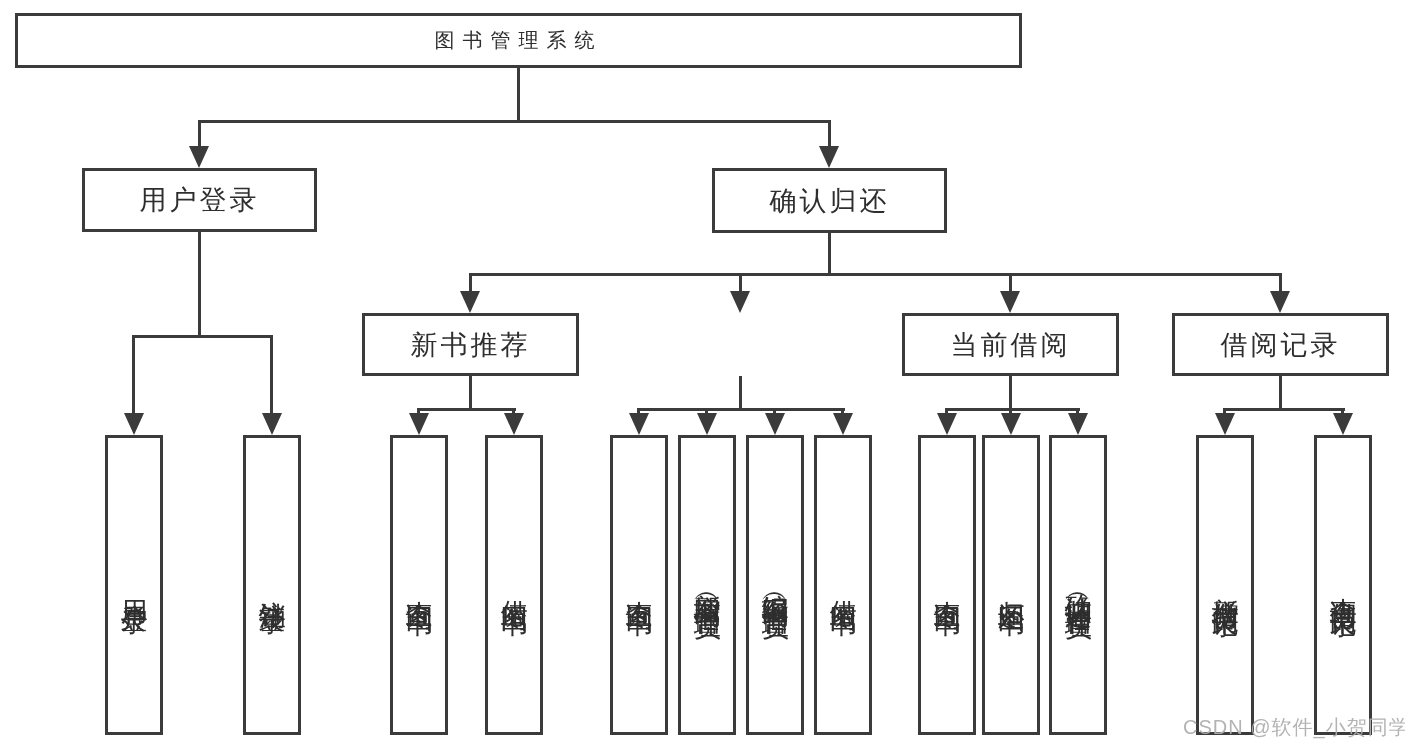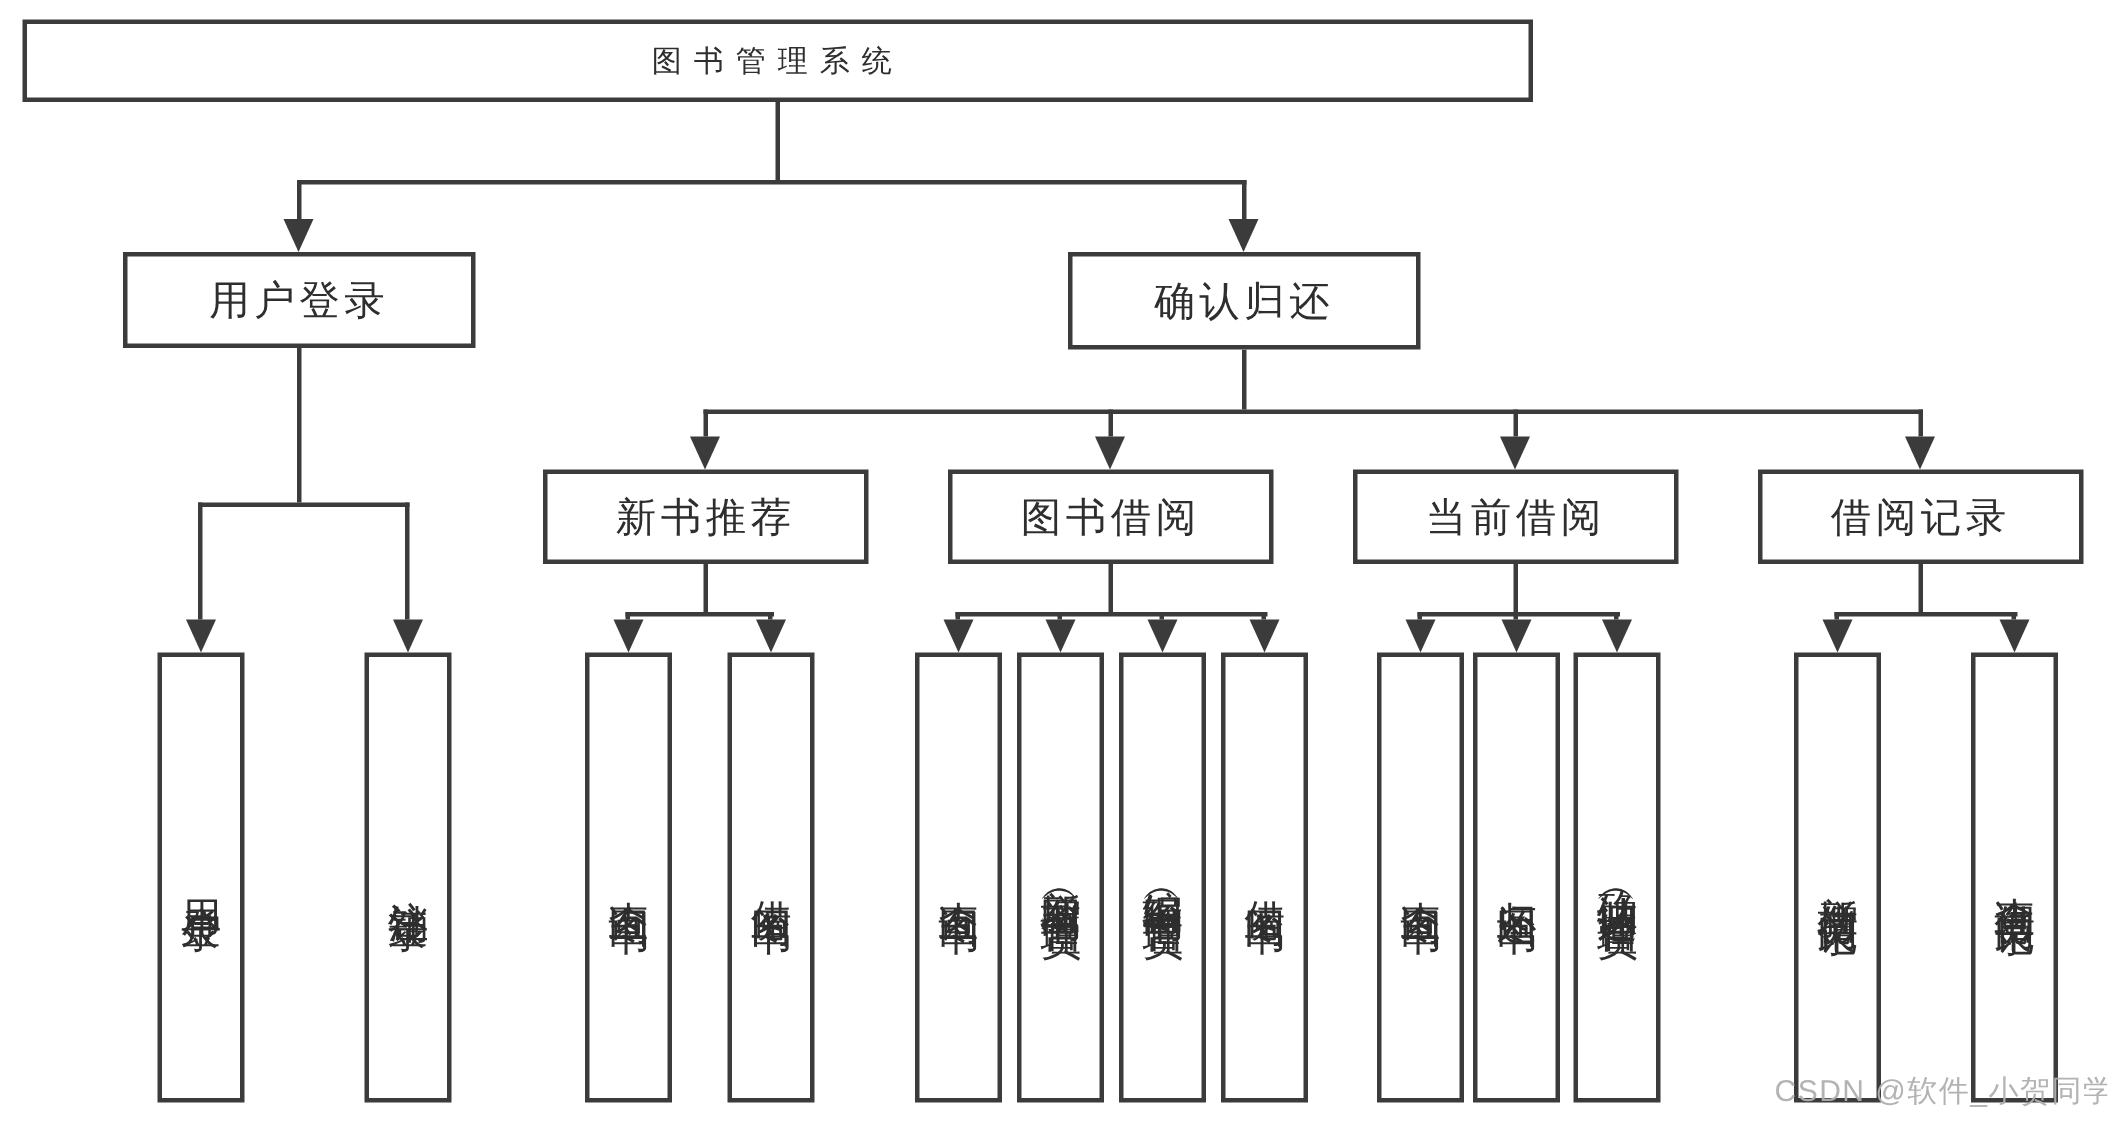--- a/index.html
+++ b/index.html
@@ -36,21 +36,20 @@
 <div id="canvas">
 
   <div class="box title-label" style="left:15px; top:13px; width:1007px; height:55px;">图书管理系统</div>
 
   <div class="box h-label" style="left:82px; top:168px; width:235px; height:64px;">用户登录</div>
 
   <div class="box h-label" style="left:712px; top:168px; width:235px; height:65px;">确认归还</div>
 
   <div class="box h-label" style="left:362px; top:313px; width:217px; height:63px;">新书推荐</div>
 
-  <div class="box h-label" style="left:632px; top:313px; width:217px; height:63px;">图书借阅</div>
 
   <div class="box h-label" style="left:902px; top:313px; width:217px; height:63px;">当前借阅</div>
 
   <div class="box h-label" style="left:1172px; top:313px; width:217px; height:63px;text-align:center;">借阅记录</div>
 
   <div class="box vbox" style="left:105px; top:435px; width:58px; height:300px;">用户登录</div>
 
   <div class="box vbox" style="left:243px; top:435px; width:58px; height:300px;">注销登录</div>
 
   <div class="box vbox" style="left:390px; top:435px; width:58px; height:300px;">查询图书</div>

